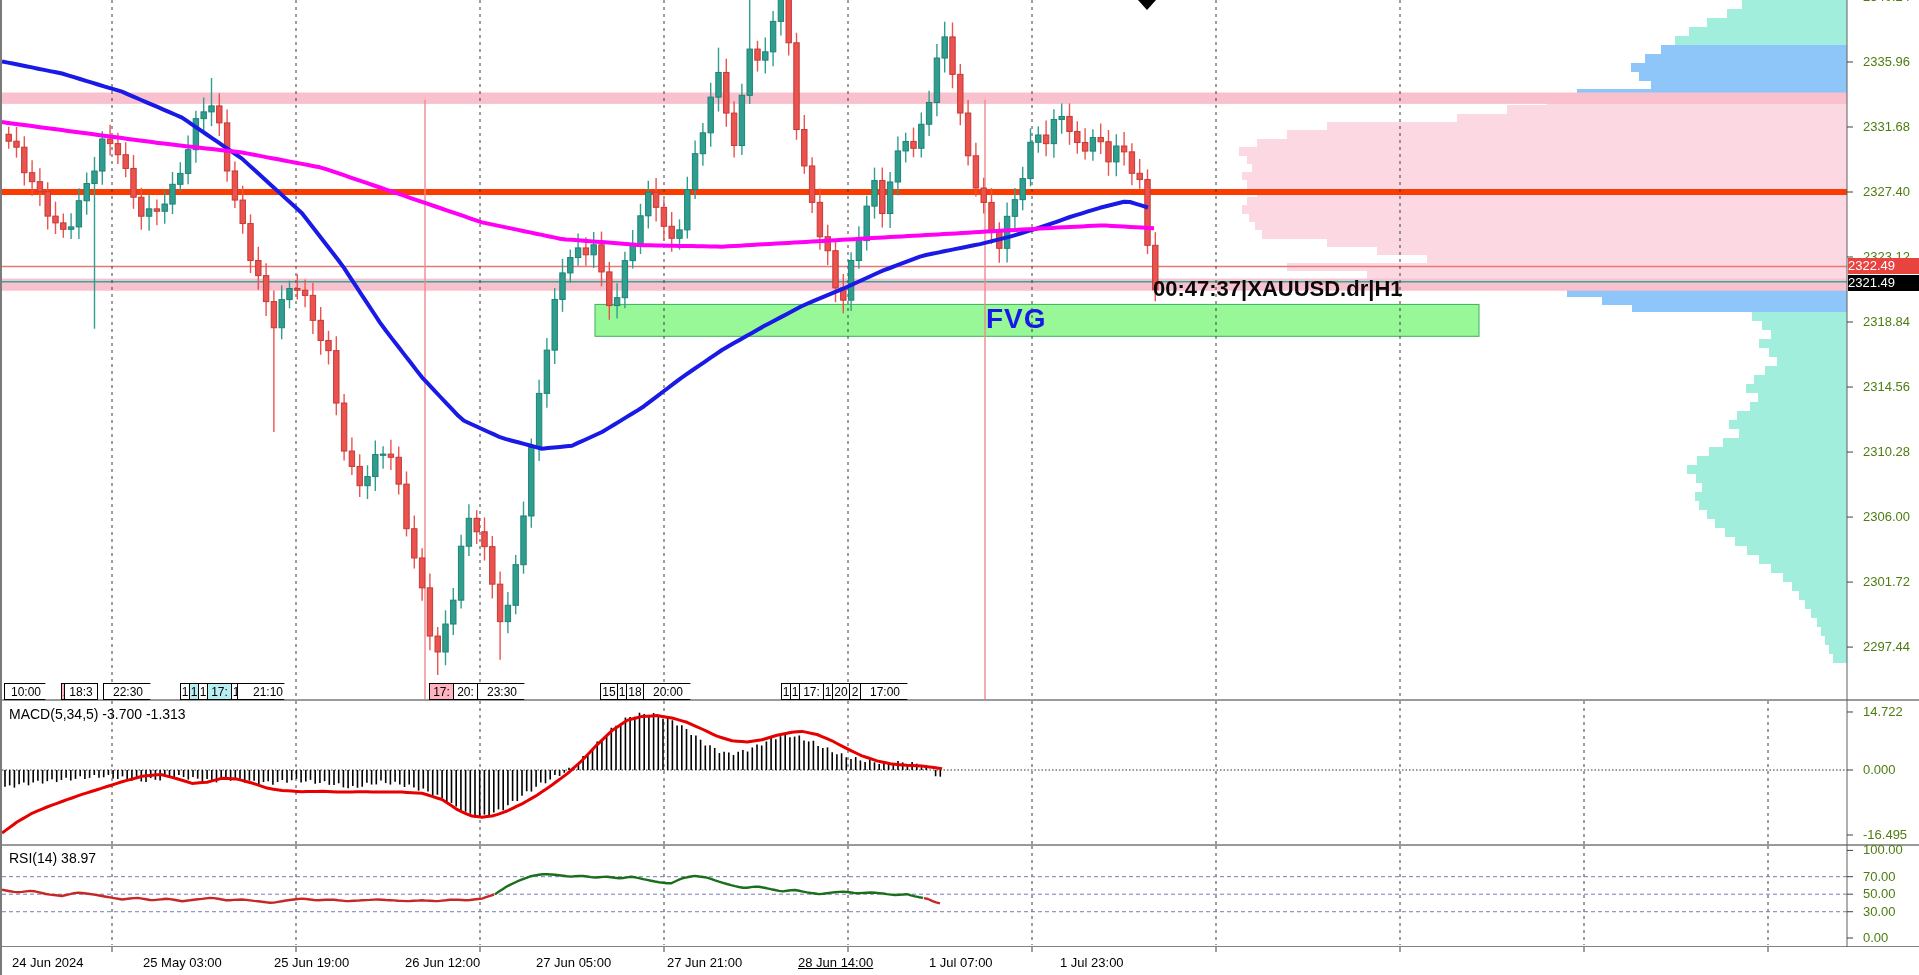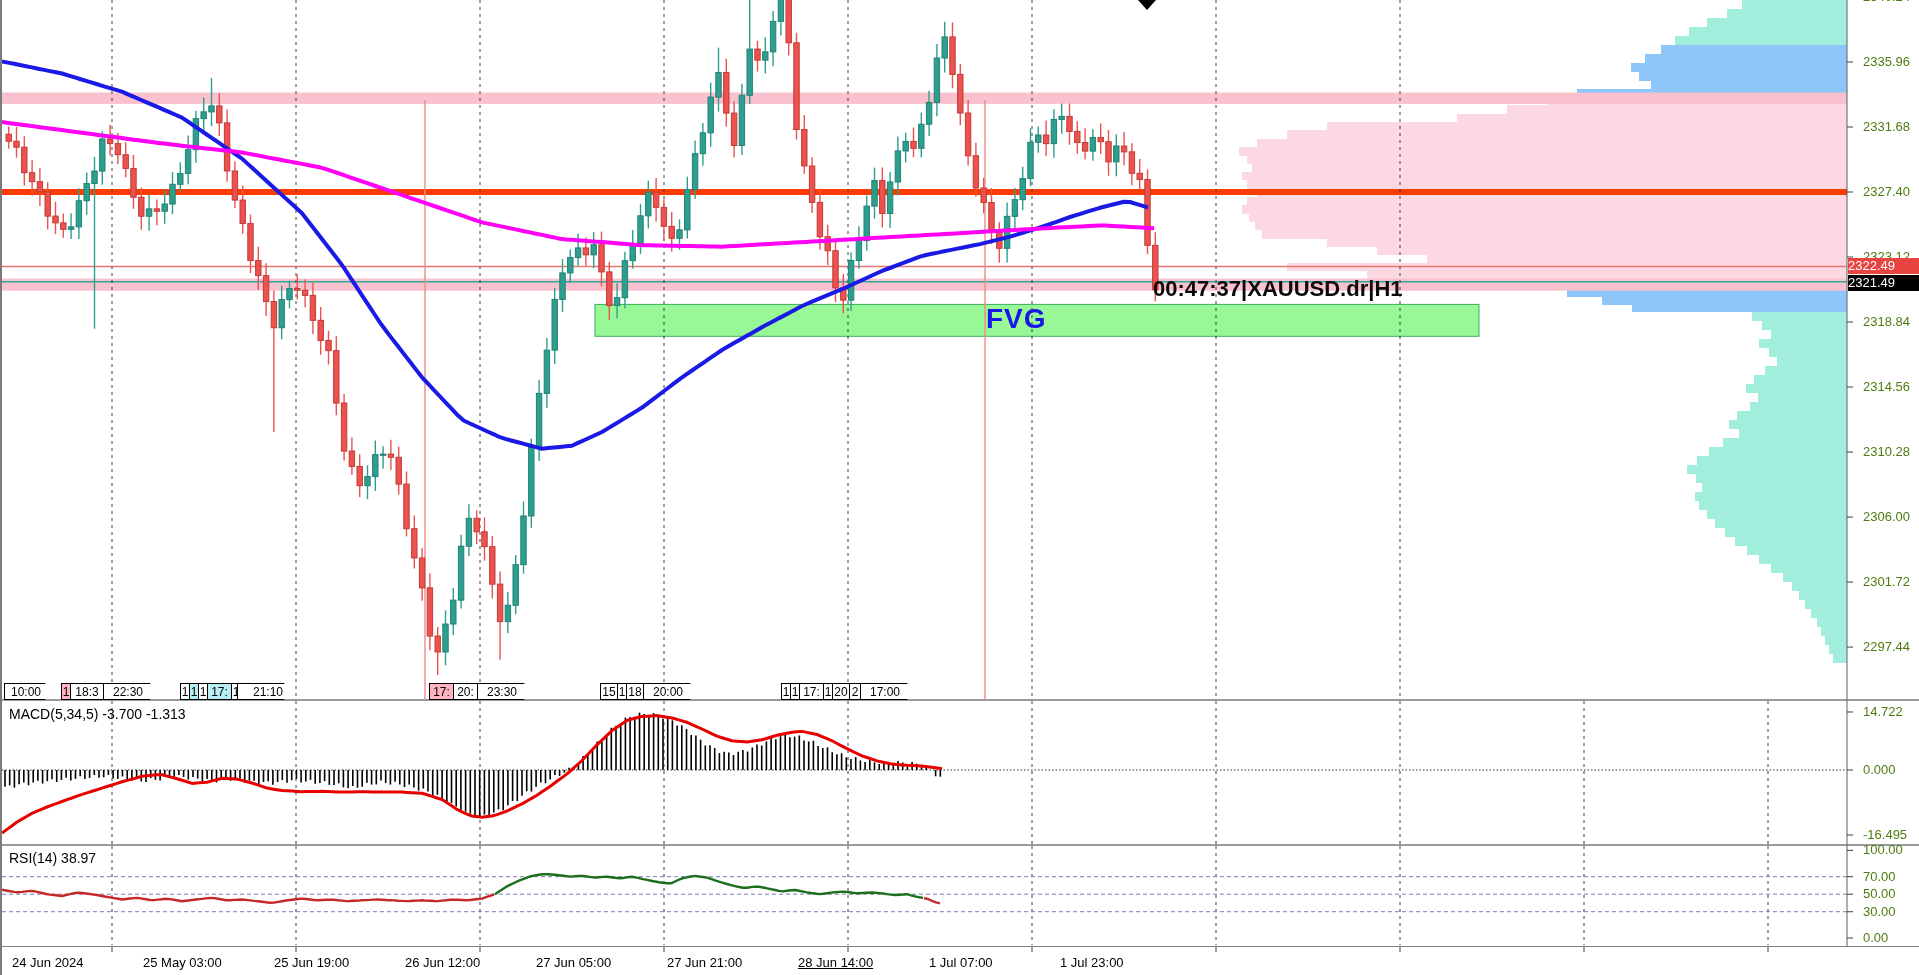--- a/index.html
+++ b/index.html
@@ -750,21 +750,21 @@
       <div class="tlabel" style="left: 403px;">26 Jun 12:00</div>
       <div class="tlabel" style="left: 534px;">27 Jun 05:00</div>
       <div class="tlabel" style="left: 665px;">27 Jun 21:00</div>
       <div class="tlabel" style="left: 796px; text-decoration: underline;">28 Jun 14:00</div>
       <div class="tlabel" style="left: 927px;">1 Jul 07:00</div>
       <div class="tlabel" style="left: 1058px;">1 Jul 23:00</div>
     </div>
   <div id="pills">
       <div class="pill flag" style="left: 2px; width: 48px;">10:00</div>
       <div class="pill" style="left: 59px; width: 10px; background: rgb(255, 179, 193);">1</div>
-      <div class="pill" style="left: 68px; width: 34px;">18:3</div>
+      <div class="pill" style="left: 62px; width: 34px;">18:3</div>
       <div class="pill flag" style="left: 101px; width: 54px;">22:30</div>
       <div class="pill" style="left: 178px; width: 10px;">1</div>
       <div class="pill" style="left: 187px; width: 10px; background: rgb(182, 238, 242);">1</div>
       <div class="pill" style="left: 196px; width: 10px;">1</div>
       <div class="pill" style="left: 205px; width: 25px; background: rgb(182, 238, 242);">17:</div>
       <div class="pill" style="left: 229px; width: 10px;">1</div>
       <div class="pill" style="left: 238px; width: 12px;">2</div>
       <div class="pill flag" style="left: 235px; width: 54px; padding-left: 12px;">21:10</div>
       <div class="pill" style="left: 427px; width: 25px; background: rgb(255, 179, 193);">17:</div>
       <div class="pill" style="left: 451px; width: 25px;">20:</div>

